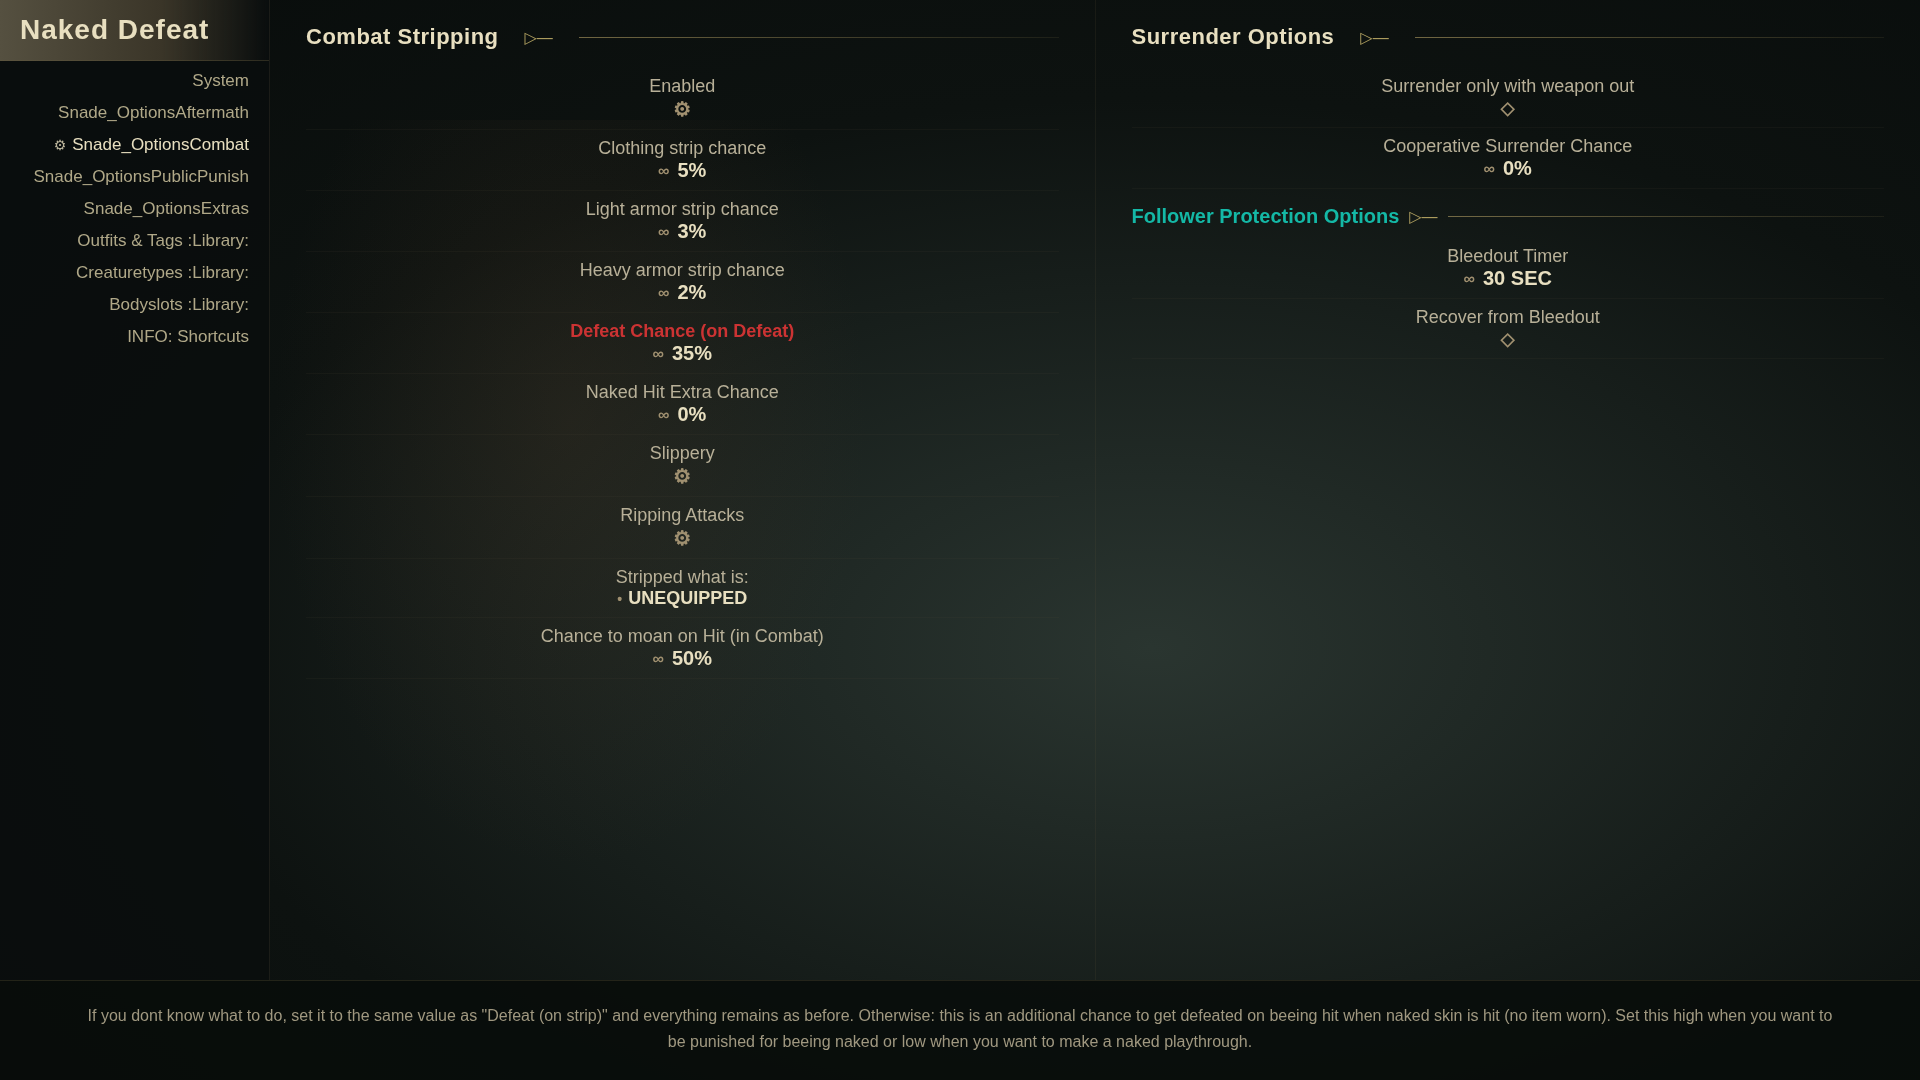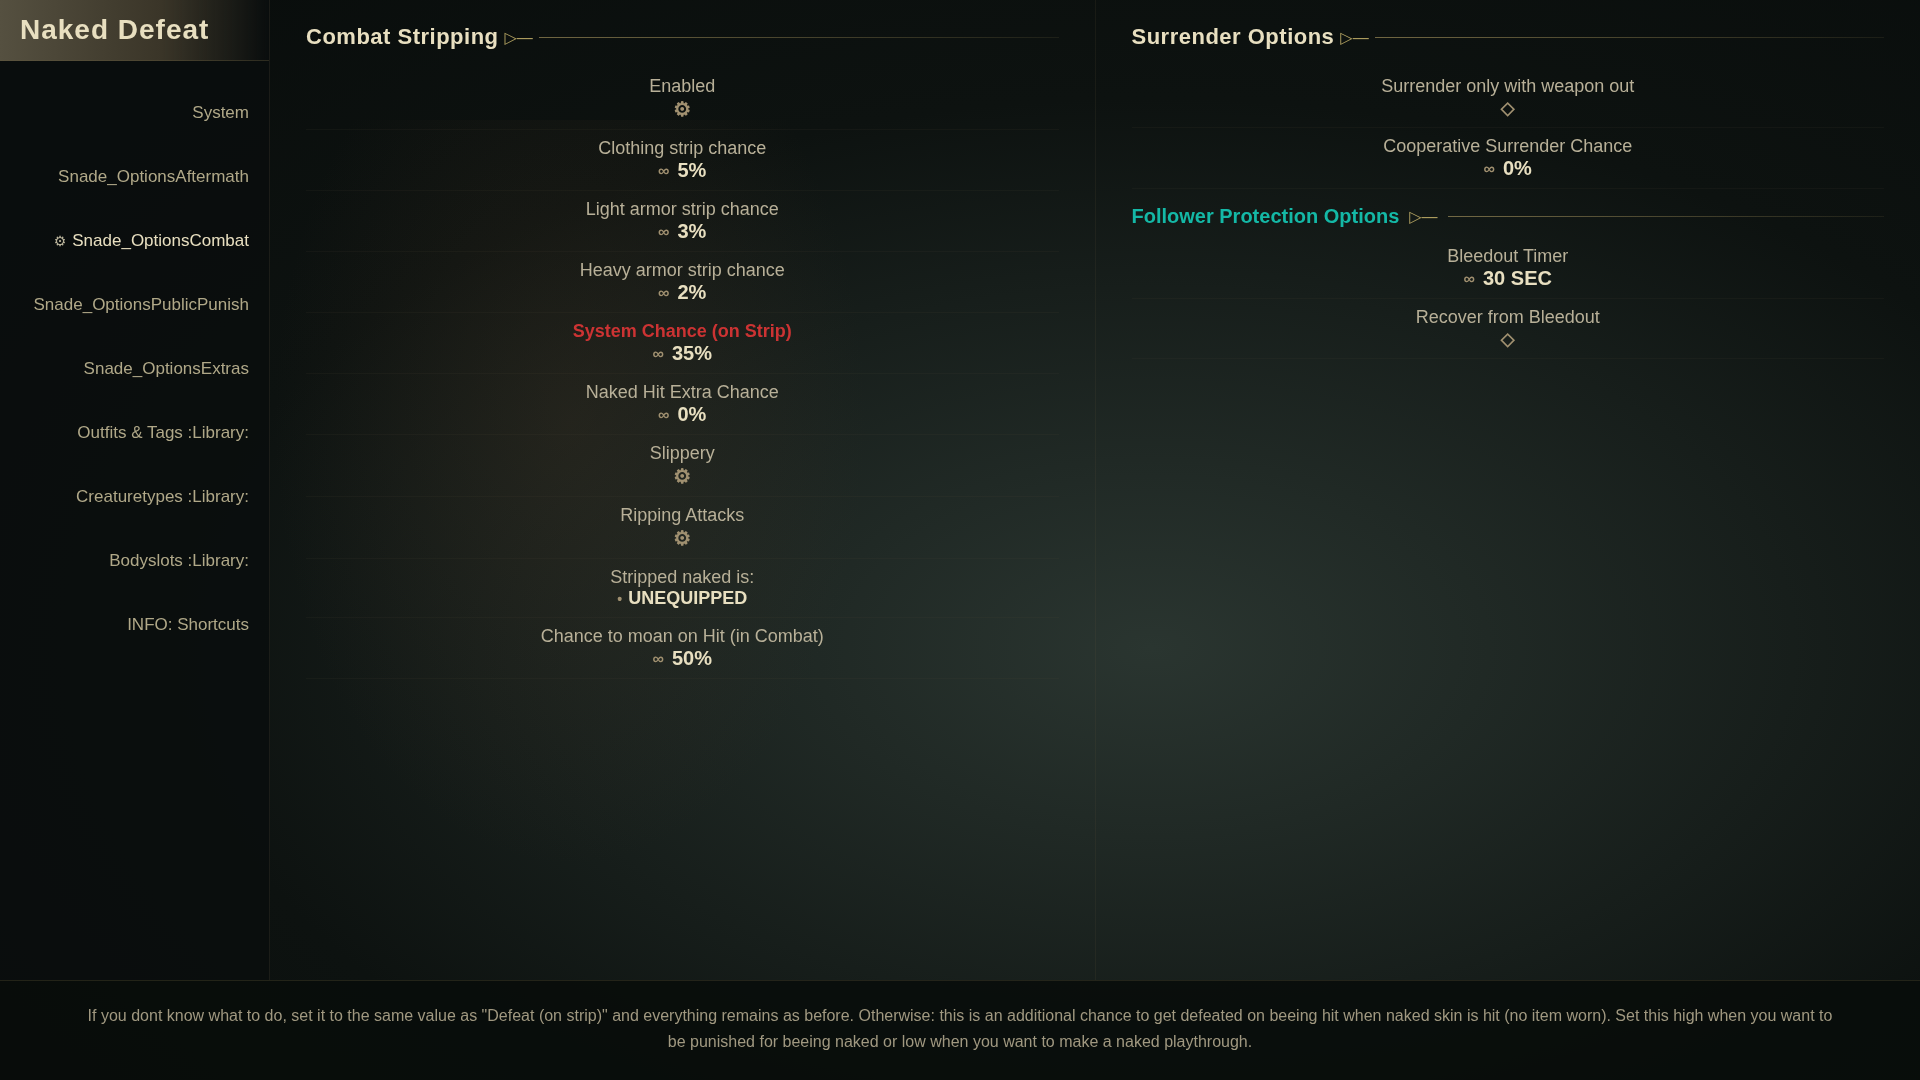--- a/index.html
+++ b/index.html
@@ -74,21 +74,20 @@
       padding: 6px 20px 6px 20px;
       font-size: 17px;
       color: #b0a888;
       text-align: right;
       cursor: pointer;
       transition: color 0.15s;
       display: flex;
       align-items: center;
       justify-content: flex-end;
       gap: 6px;
-      margin-top: 32px;
     }
 
     .sidebar-item.active {
       color: #e8dfc0;
     }
 
     .sidebar-icon {
       font-size: 14px;
       opacity: 0.8;
     }
@@ -118,21 +117,21 @@
     
     .panel-right {
       flex: 1;
       padding: 24px 36px 20px 36px;
     }
 
     
     .section-header {
       display: flex;
       align-items: center;
-      gap: 6px;
+      gap: 26px;
       margin-bottom: 14px;
       padding-bottom: 4px;
       justify-content: center;
     }
 
     .section-title {
       font-size: 22px;
       font-weight: bold;
       color: #e8dfc0;
       letter-spacing: 0.5px;
@@ -318,21 +317,21 @@
 
           <div class="setting-row">
             <span class="setting-label">Heavy armor strip chance</span>
             <span class="setting-value">
               <span class="infinity-icon">∞</span>
               <span class="value-number">2%</span>
             </span>
           </div>
 
           <div class="setting-row">
-            <span class="setting-label highlighted">System Chance (on Strip)</span>
+            <span class="setting-label highlighted">Defeat Chance (on Defeat)</span>
             <span class="setting-value">
               <span class="infinity-icon">∞</span>
               <span class="value-number">35%</span>
             </span>
           </div>
 
           <div class="setting-row">
             <span class="setting-label">Naked Hit Extra Chance</span>
             <span class="setting-value">
               <span class="infinity-icon">∞</span>
@@ -348,21 +347,21 @@
           </div>
 
           <div class="setting-row">
             <span class="setting-label">Ripping Attacks</span>
             <span class="setting-value">
               <span class="value-gear">⚙</span>
             </span>
           </div>
 
           <div class="setting-row">
-            <span class="setting-label">Stripped naked is:</span>
+            <span class="setting-label">Stripped what is:</span>
             <span class="setting-value value-unequipped">
               <span class="bullet-dot">•</span>
               <span>UNEQUIPPED</span>
             </span>
           </div>
 
           <div class="setting-row">
             <span class="setting-label">Chance to moan on Hit (in Combat)</span>
             <span class="setting-value">
               <span class="infinity-icon">∞</span>

